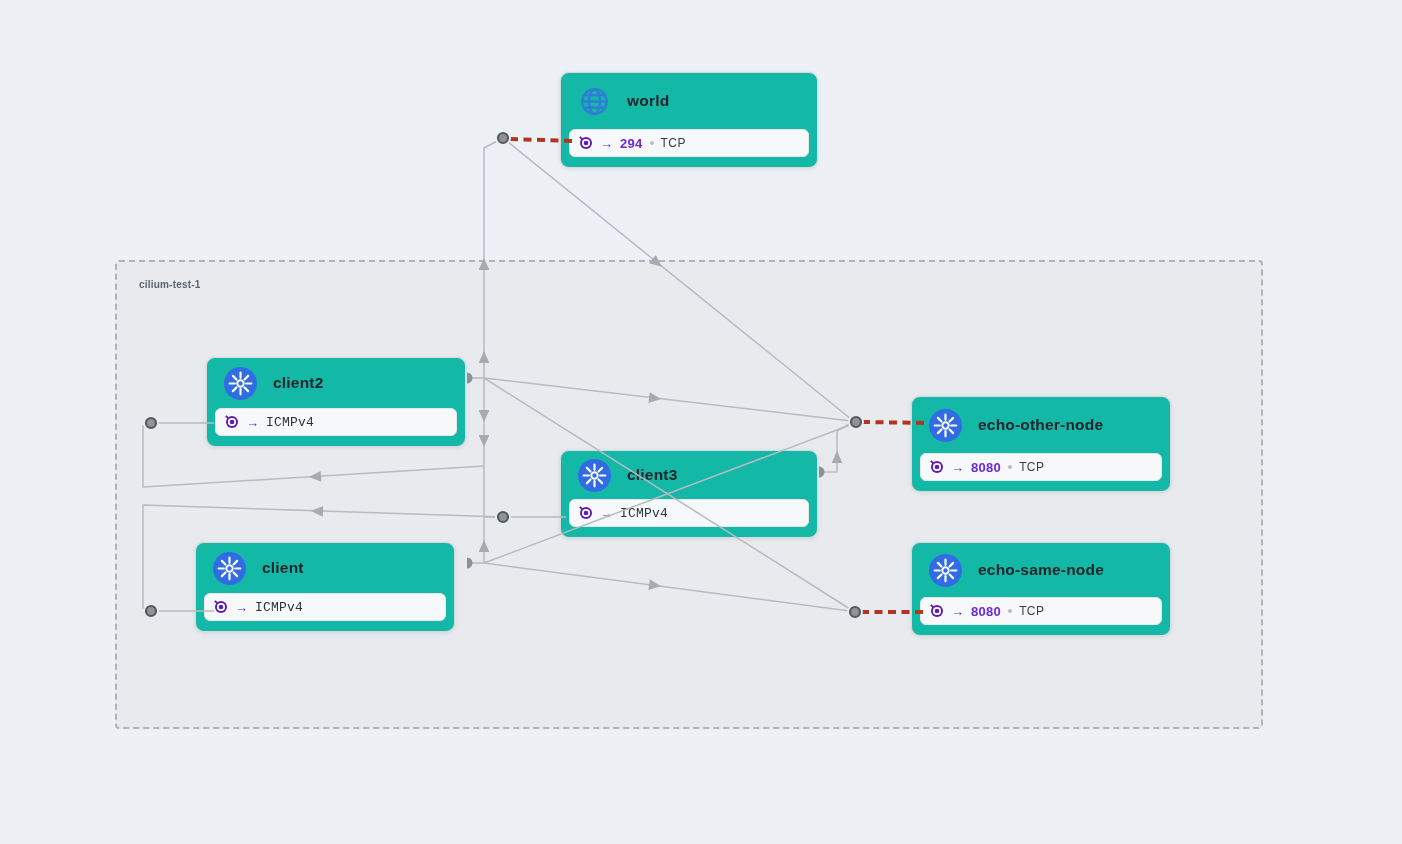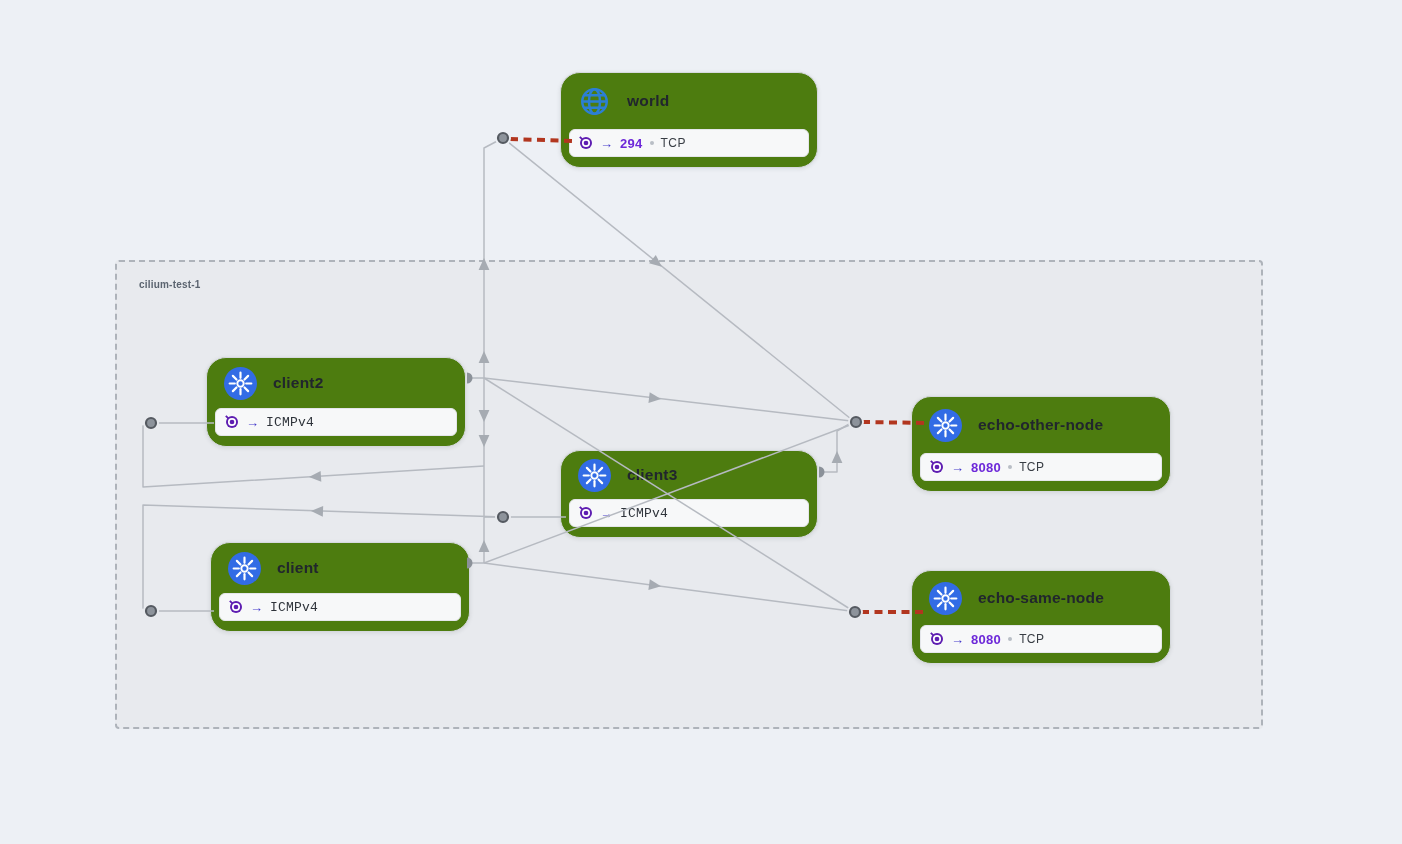--- a/index.html
+++ b/index.html
@@ -20,23 +20,23 @@
     box-sizing:border-box;
   }
   .namespace-label{
     position:absolute;left:22px;top:17px;
     font-size:10px;font-weight:bold;color:#5b6470;letter-spacing:.2px;
   }
 
   
   .node-card{
     position:absolute;
-    background:#4d7c0f;
+    background:#14b8a6;
     border:1px solid #d6d9de;
-    border-radius:20px;
+    border-radius:9px;
     box-sizing:border-box;
     box-shadow:0 1px 4px rgba(31,36,44,.10);
     display:flex;flex-direction:column;
   }
   .node-header{
     flex:1;display:flex;align-items:center;
     padding:0 17px;gap:16px;min-height:0;
   }
   .node-icon{width:33px;height:33px;flex:0 0 33px;display:block;}
   .node-icon svg{display:block;width:100%;height:100%;}
@@ -165,21 +165,21 @@
           <line x1="0.8" y1="0.8" x2="3.4" y2="3.4" stroke="#5e1db1" stroke-width="1.8"></line>
           <circle cx="7" cy="7" r="6" fill="#5e1db1"></circle>
           <circle cx="7" cy="7" r="3.2" fill="none" stroke="#ffffff" stroke-width="1.7"></circle>
         </svg>
       </span>
       <span class="port-arrow">→</span>
       <span class="port-icmp">ICMPv4</span>
     </div>
   </div>
 
-  <div class="node-card" style="left: 210px; top: 542px; width: 260px; height: 90px;">
+  <div class="node-card" style="left: 195px; top: 542px; width: 260px; height: 90px;">
     <div class="node-header">
       <span class="node-icon">
         <svg viewBox="0 0 32 32">
           <circle cx="16" cy="16" r="16" fill="#326ce5"></circle>
           <g stroke="#ffffff" stroke-width="2.1" stroke-linecap="round" fill="none">
             <circle cx="16" cy="16" r="3.1" stroke-width="1.9"></circle>
             <line x1="21.5" y1="16" x2="26.5" y2="16"></line>
               <line x1="10.5" y1="16" x2="5.5" y2="16"></line>
             <line x1="16" y1="10.5" x2="16" y2="5.5"></line>
               <line x1="16" y1="21.5" x2="16" y2="26.5"></line>
@@ -233,21 +233,21 @@
           <circle cx="7" cy="7" r="3.2" fill="none" stroke="#ffffff" stroke-width="1.7"></circle>
         </svg>
       </span>
       <span class="port-arrow">→</span>
       <span class="port-num">8080</span>
       <span class="port-sep"></span>
       <span class="port-proto">TCP</span>
     </div>
   </div>
 
-  <div class="node-card" style="left: 911px; top: 570px; width: 260px; height: 94px; text-align: center;">
+  <div class="node-card" style="left: 911px; top: 542px; width: 260px; height: 94px; text-align: center;">
     <div class="node-header">
       <span class="node-icon">
         <svg viewBox="0 0 32 32">
           <circle cx="16" cy="16" r="16" fill="#326ce5"></circle>
           <g stroke="#ffffff" stroke-width="2.1" stroke-linecap="round" fill="none">
             <circle cx="16" cy="16" r="3.1" stroke-width="1.9"></circle>
             <line x1="21.5" y1="16" x2="26.5" y2="16"></line>
               <line x1="10.5" y1="16" x2="5.5" y2="16"></line>
             <line x1="16" y1="10.5" x2="16" y2="5.5"></line>
               <line x1="16" y1="21.5" x2="16" y2="26.5"></line>

